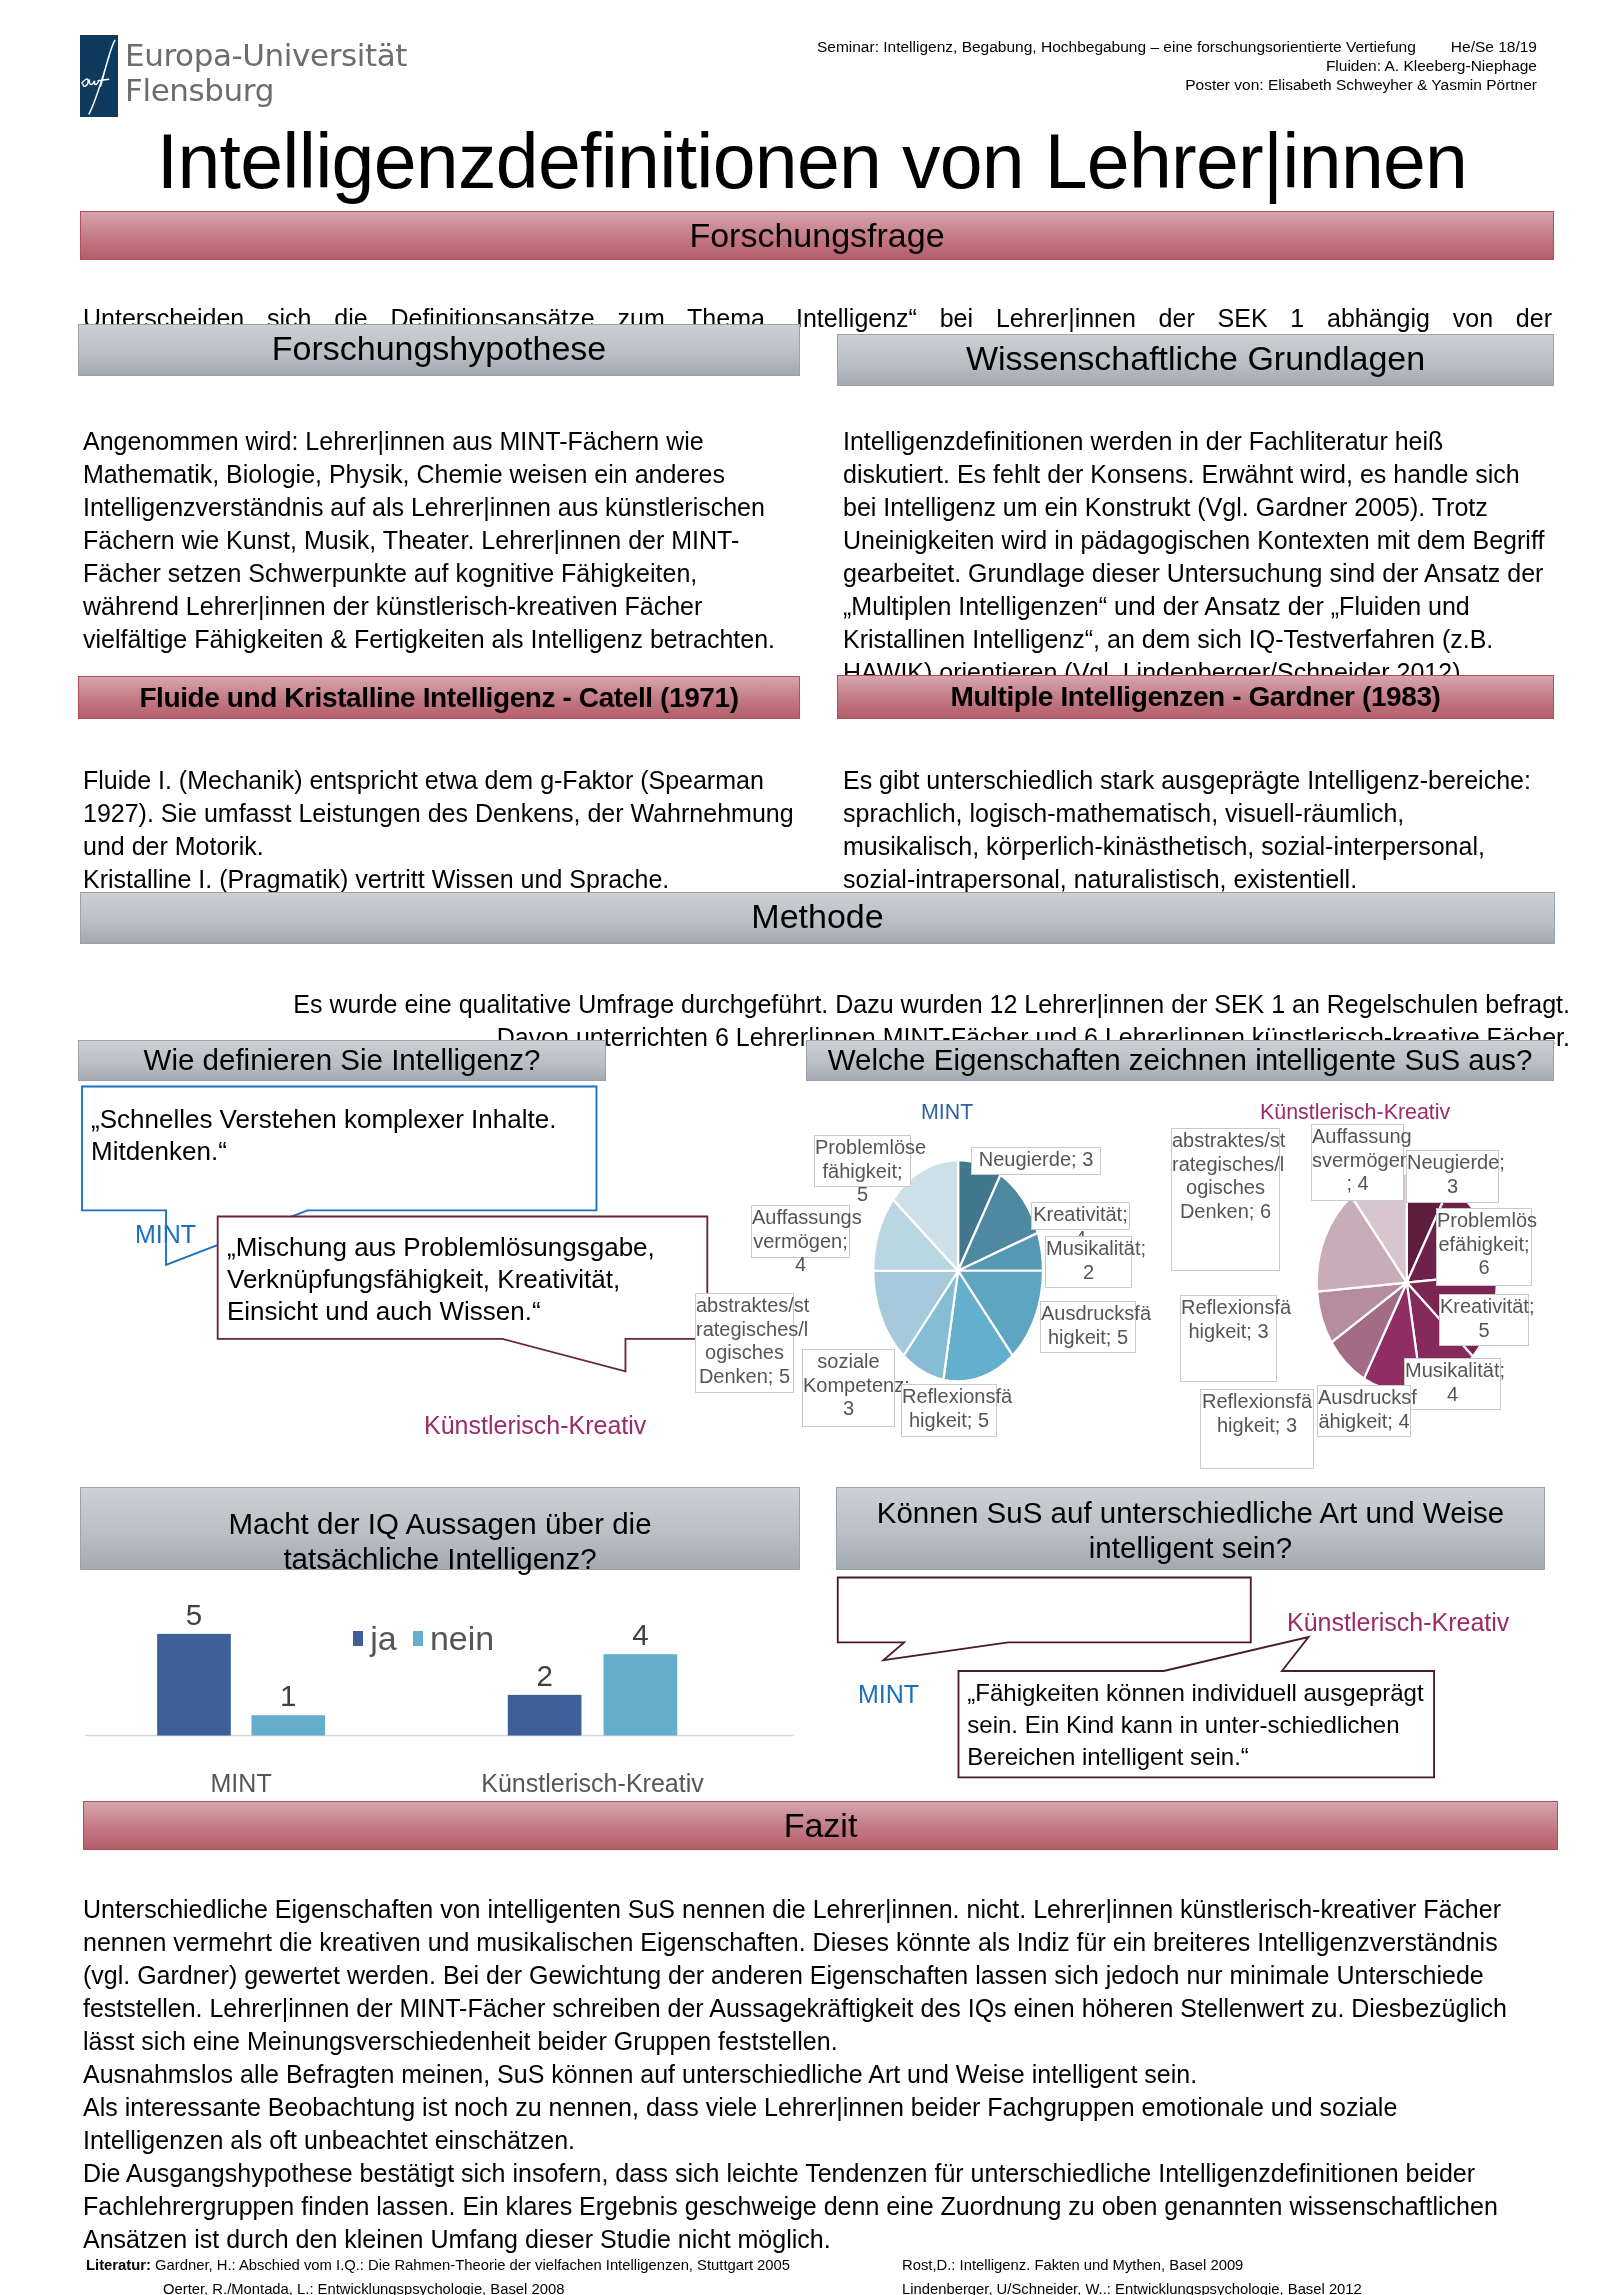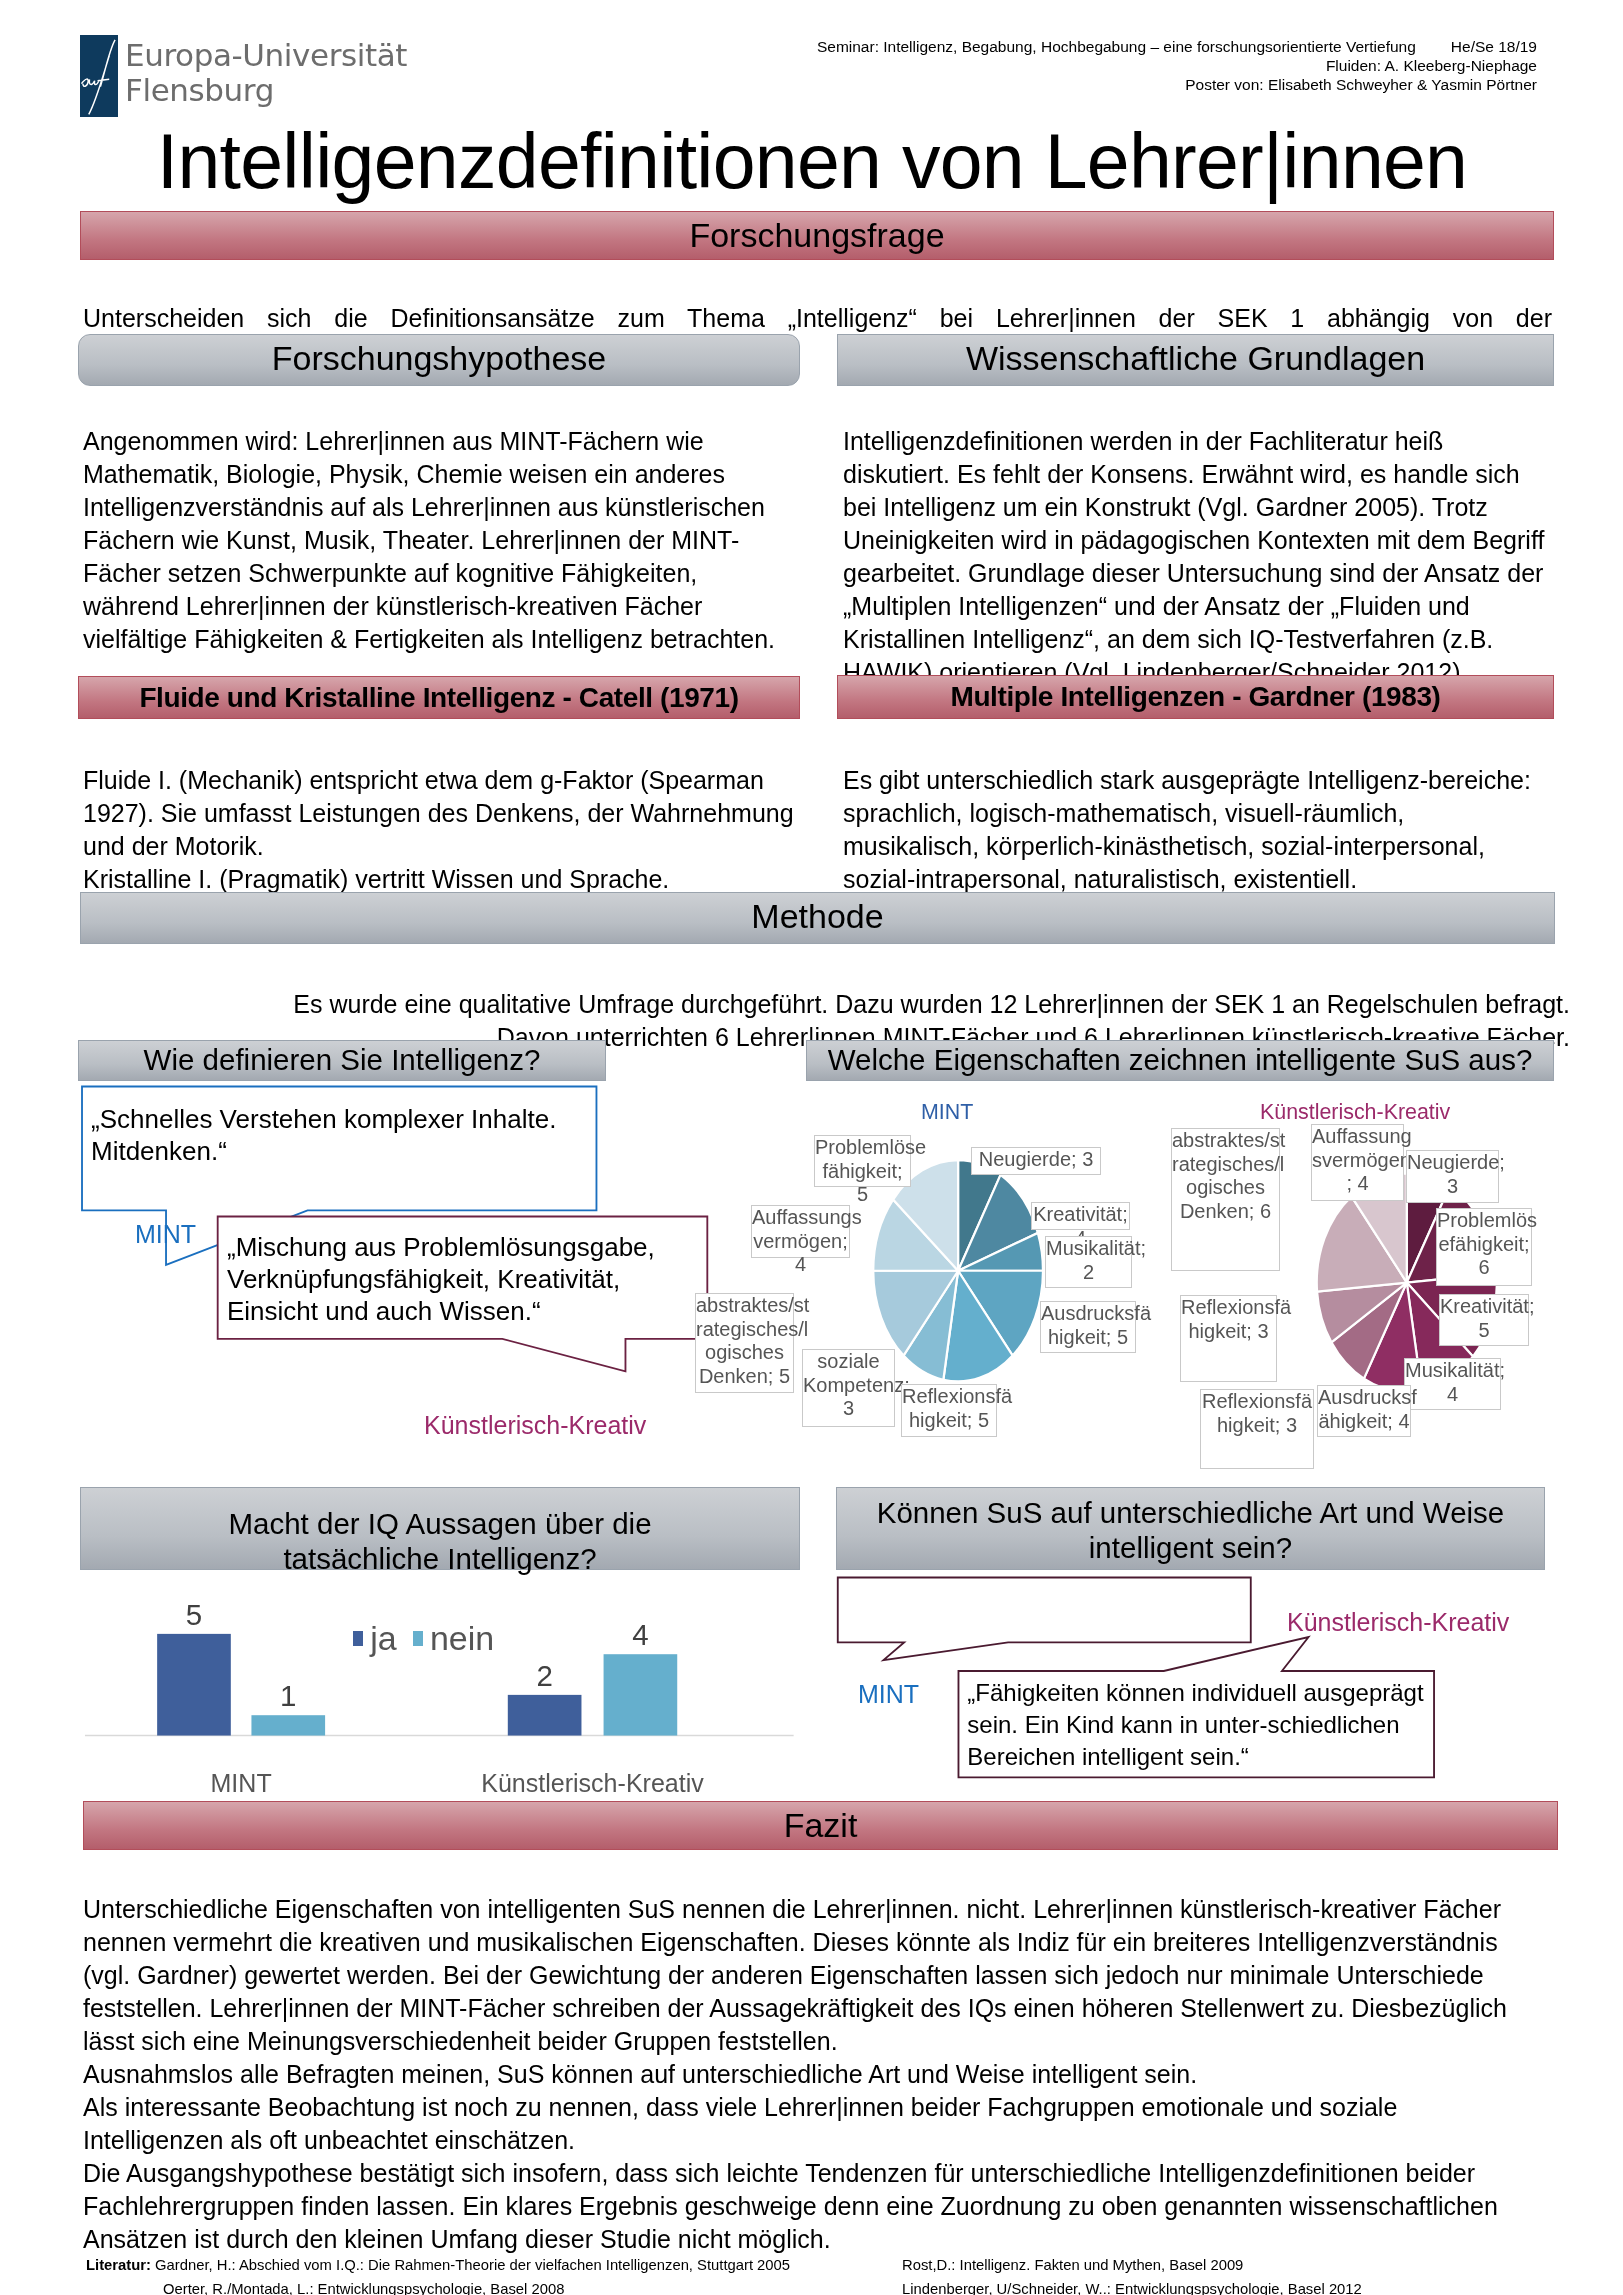--- a/index.html
+++ b/index.html
@@ -49,21 +49,21 @@
   <div>Fluiden: A. Kleeberg-Niephage</div>
   <div>Poster von: Elisabeth Schweyher &amp; Yasmin Pörtner</div>
 </div>
 <div class="abs title">Intelligenzdefinitionen von Lehrer|innen</div>
 
 <div class="abs bar-red" style="left:80px; top:211px; width:1474px; height:49px;">
   <span class="hdr-text">Forschungsfrage</span>
 </div>
 <div class="abs body-text justify" style="left:83px; top:266px; width:1469px;">Unterscheiden sich die Definitionsansätze zum Thema „Intelligenz“ bei Lehrer|innen der SEK 1 abhängig von der Fächerzugehörigkeit?</div>
 
-<div class="abs bar-gray" style="left:78px; top:334px; width:722px; height:52px;border-radius:12px;">
+<div class="abs bar-gray" style="left:78px; top:324px; width:722px; height:52px;">
   <span class="hdr-text">Forschungshypothese</span>
 </div>
 <div class="abs body-text" style="left:83px; top:389px; width:716px;">Angenommen wird: Lehrer|innen aus MINT-Fächern wie Mathematik, Biologie, Physik, Chemie weisen ein anderes Intelligenzverständnis auf als Lehrer|innen aus künstlerischen Fächern wie Kunst, Musik, Theater. Lehrer|innen der MINT-Fächer setzen Schwerpunkte auf kognitive Fähigkeiten, während Lehrer|innen der künstlerisch-kreativen Fächer vielfältige Fähigkeiten &amp; Fertigkeiten als Intelligenz betrachten.</div>
 
 <div class="abs bar-gray" style="left:837px; top:334px; width:717px; height:52px;">
   <span class="hdr-text">Wissenschaftliche Grundlagen</span>
 </div>
 <div class="abs body-text" style="left:843px; top:389px; width:709px; height:288px; overflow:hidden;">Intelligenzdefinitionen werden in der Fachliteratur heiß diskutiert. Es fehlt der Konsens. Erwähnt wird, es handle sich bei Intelligenz um ein Konstrukt (Vgl. Gardner 2005). Trotz Uneinigkeiten wird in pädagogischen Kontexten mit dem Begriff gearbeitet. Grundlage dieser Untersuchung sind der Ansatz der „Multiplen Intelligenzen“ und der Ansatz der „Fluiden und Kristallinen Intelligenz“, an dem sich IQ-Testverfahren (z.B. HAWIK) orientieren (Vgl. Lindenberger/Schneider 2012).</div>
 
 <div class="abs bar-red" style="left:78px; top:676px; width:722px; height:43px;">

